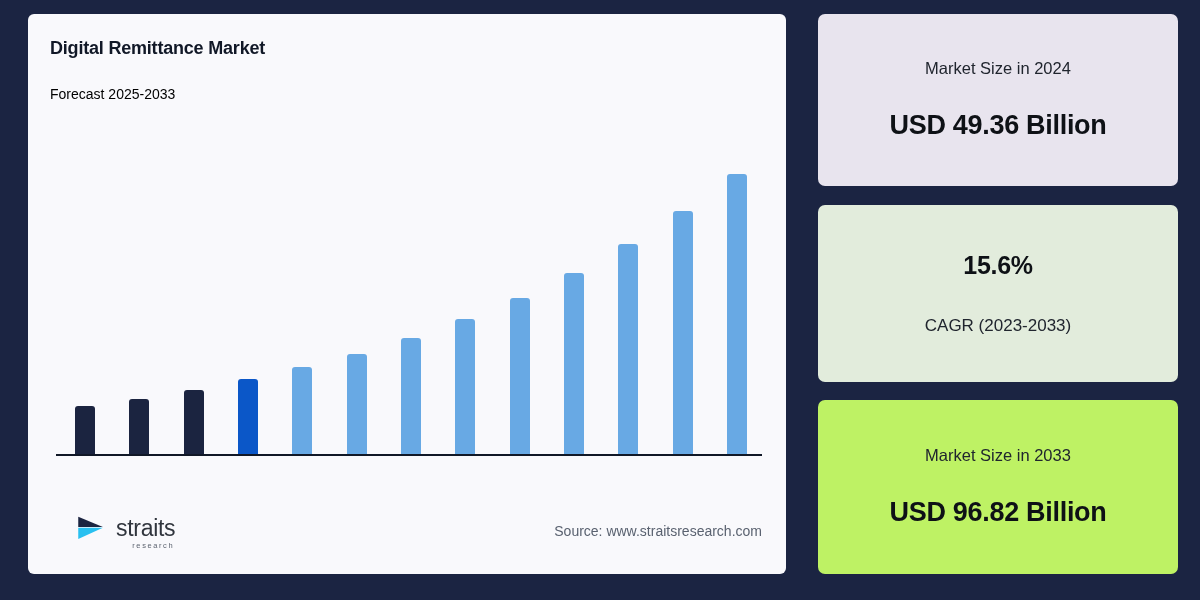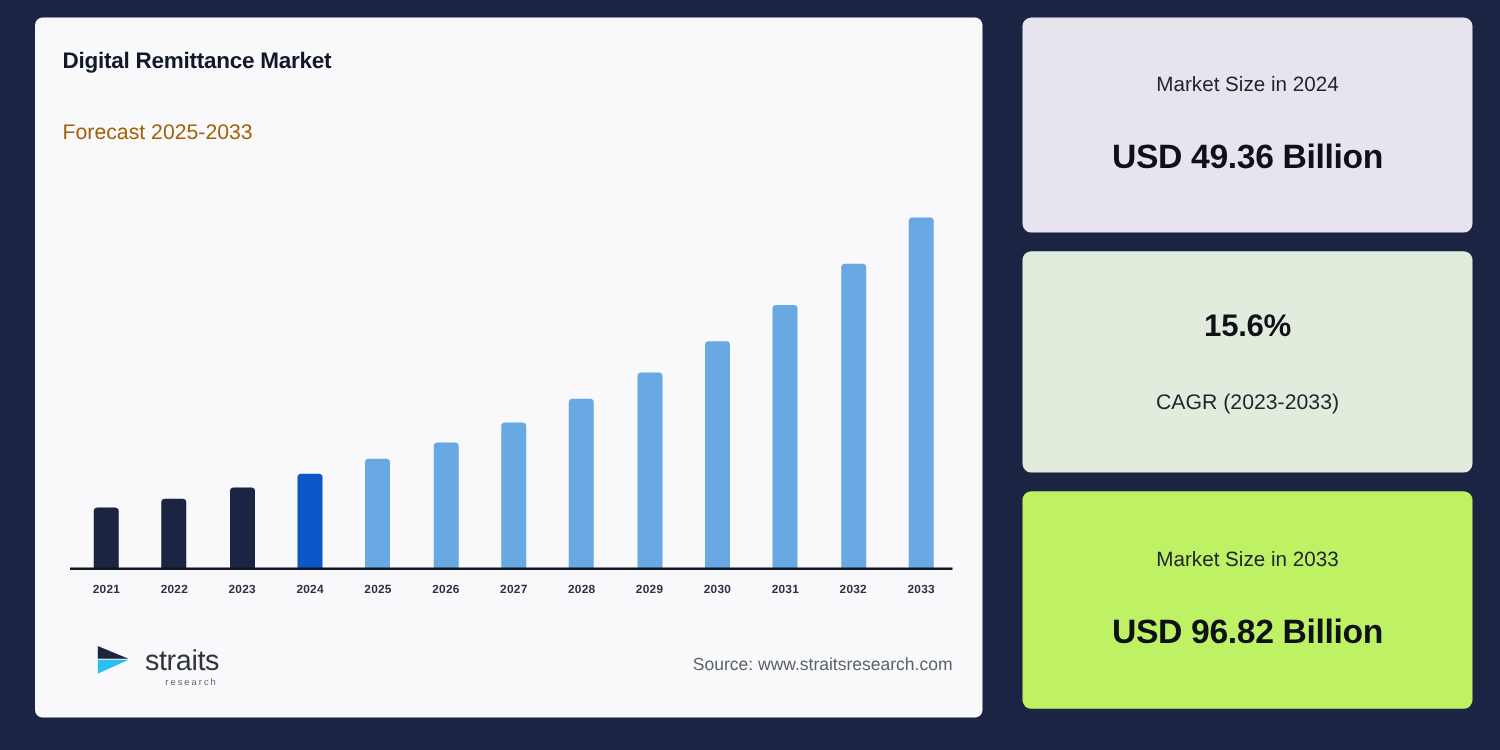--- a/index.html
+++ b/index.html
@@ -40,23 +40,23 @@
   }
 
   .chart-title {
     font-size: 18px;
     font-weight: bold;
     color: #111827;
     letter-spacing: -0.2px;
   }
 
   .chart-subtitle {
-    margin-top: 37px;
-    font-size: 17px;
-    color: #a16207;
+    margin-top: 27px;
+    font-size: 14px;
+    color: #000000;
   }
 
   
   .plot {
     position: absolute;
     left: 24px;
     right: 16px;
     top: 130px;
     height: 312px;
   }
@@ -161,20 +161,21 @@
     margin-bottom: -8px;
   }
 
   
   .cards {
     flex: 1 1 auto;
     display: flex;
     flex-direction: column;
     gap: 15px;
     padding-top: 0;
+    justify-content: space-between;
   }
 
   .card {
     border-radius: 7px;
     display: flex;
     flex-direction: column;
     align-items: center;
     justify-content: center;
     text-align: center;
   }
@@ -250,35 +251,20 @@
           <div class="bar-slot">
             <div class="bar" style="height: 245px; background: rgb(104, 169, 228);"></div>
           </div>
           <div class="bar-slot">
             <div class="bar" style="height: 282px; background: rgb(104, 169, 228);"></div>
           </div>
         </div>
       <div class="axis-line"></div>
     </div>
 
-    <div class="x-labels" id="xlabels">
-        <div class="x-label">2021</div>
-        <div class="x-label">2022</div>
-        <div class="x-label">2023</div>
-        <div class="x-label">2024</div>
-        <div class="x-label">2025</div>
-        <div class="x-label">2026</div>
-        <div class="x-label">2027</div>
-        <div class="x-label">2028</div>
-        <div class="x-label">2029</div>
-        <div class="x-label">2030</div>
-        <div class="x-label">2031</div>
-        <div class="x-label">2032</div>
-        <div class="x-label">2033</div>
-      </div>
 
     <div class="panel-foot">
       <div class="logo">
         <svg class="logo-mark" viewBox="0 0 40 40">
           <polygon points="5,8 34,20 20,20 5,20" fill="#1b2440"></polygon>
           <polygon points="5,21 20,21 34,21 5,34" fill="#29c0f0"></polygon>
         </svg>
         <div class="logo-text">
           <span class="logo-word">straits</span>
           <span class="logo-sub">research</span>

